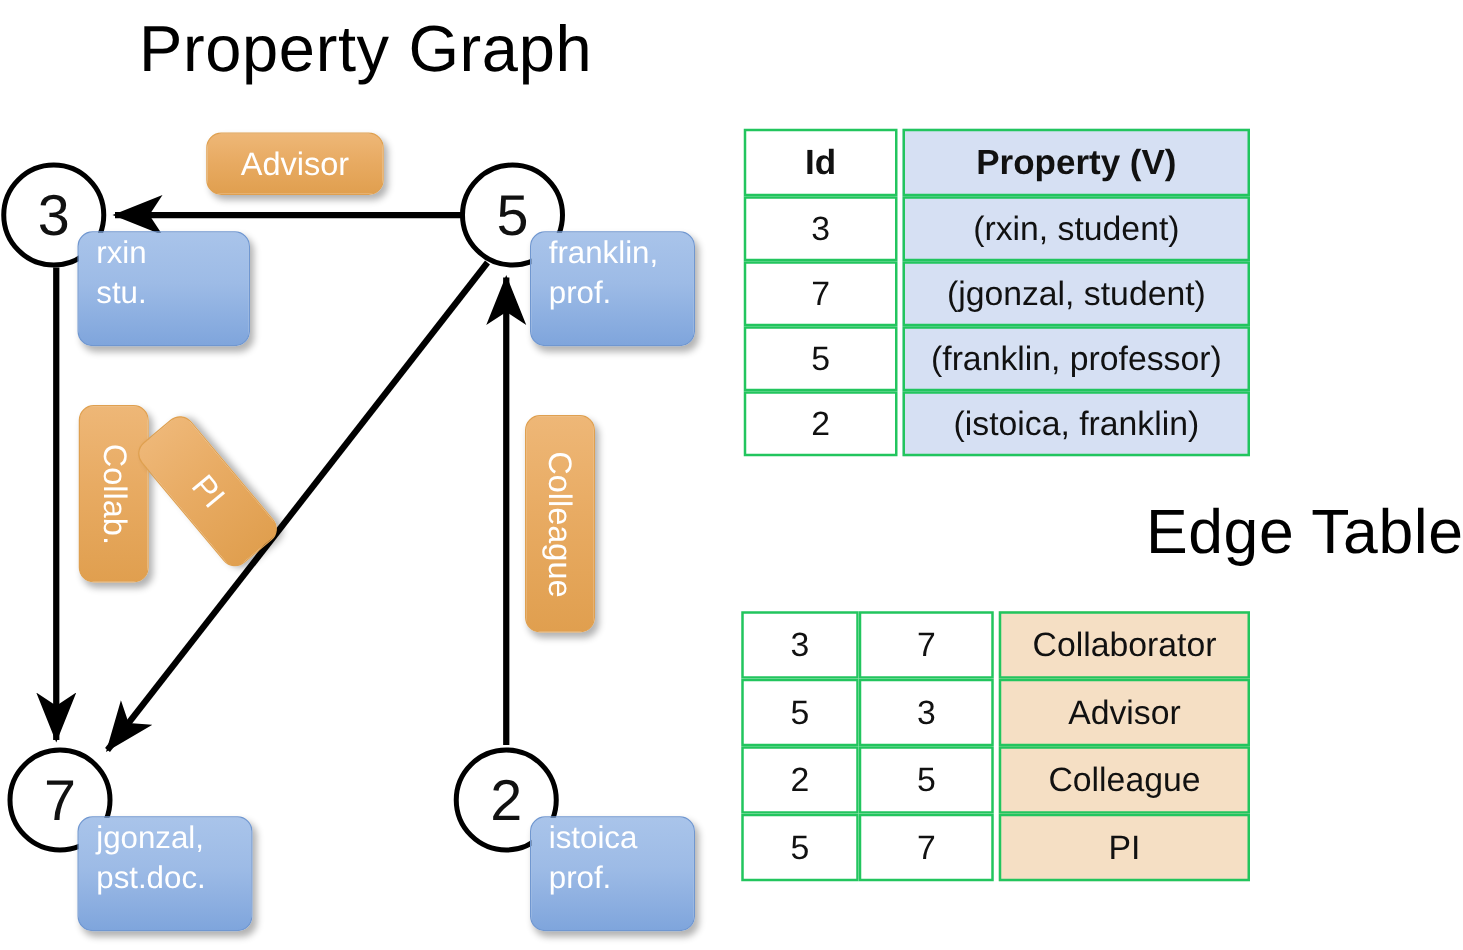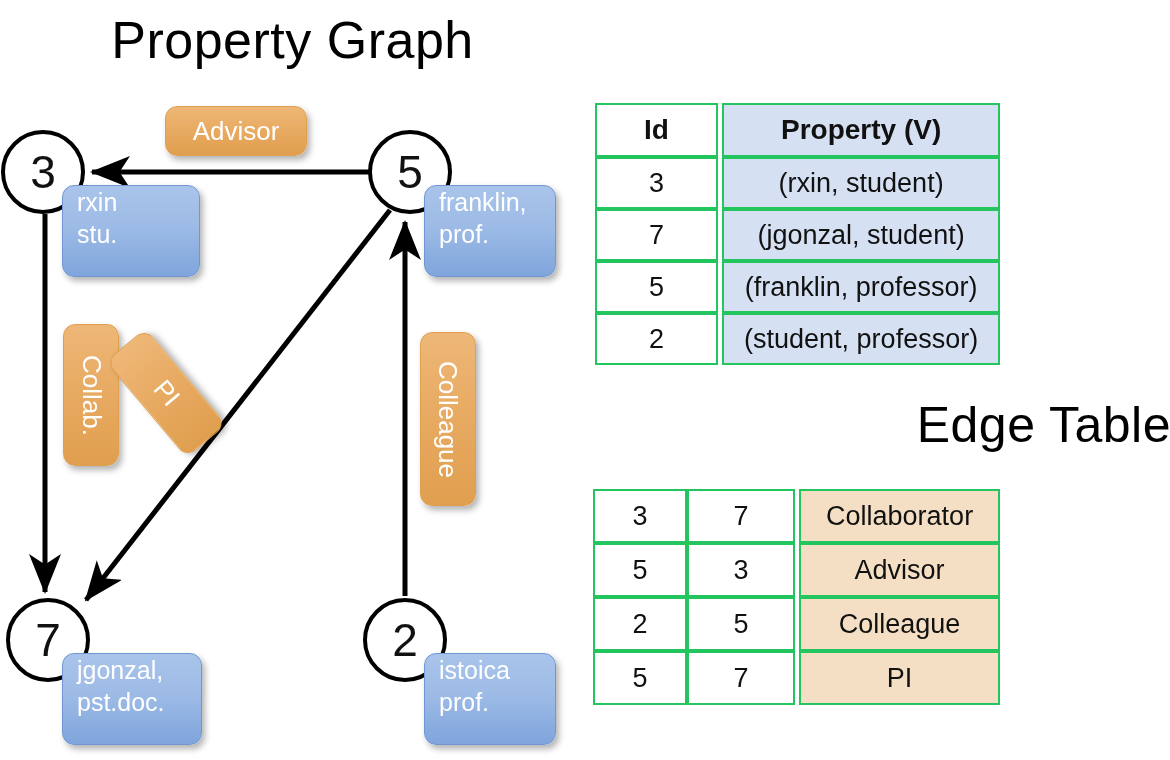--- a/index.html
+++ b/index.html
@@ -203,21 +203,21 @@
         <td class="vprop">(jgonzal, student)</td>
       </tr>
       <tr>
         <td class="idcol">5</td>
         <td class="sep"></td>
         <td class="vprop">(franklin, professor)</td>
       </tr>
       <tr>
         <td class="idcol">2</td>
         <td class="sep"></td>
-        <td class="vprop">(student, professor)</td>
+        <td class="vprop">(istoica, franklin)</td>
       </tr>
     </tbody>
   </table>
 
   <table class="grid" id="edge-table">
     <tbody>
       <tr>
         <td class="srccol">3</td>
         <td class="dstcol">7</td>
         <td class="sep"></td>

